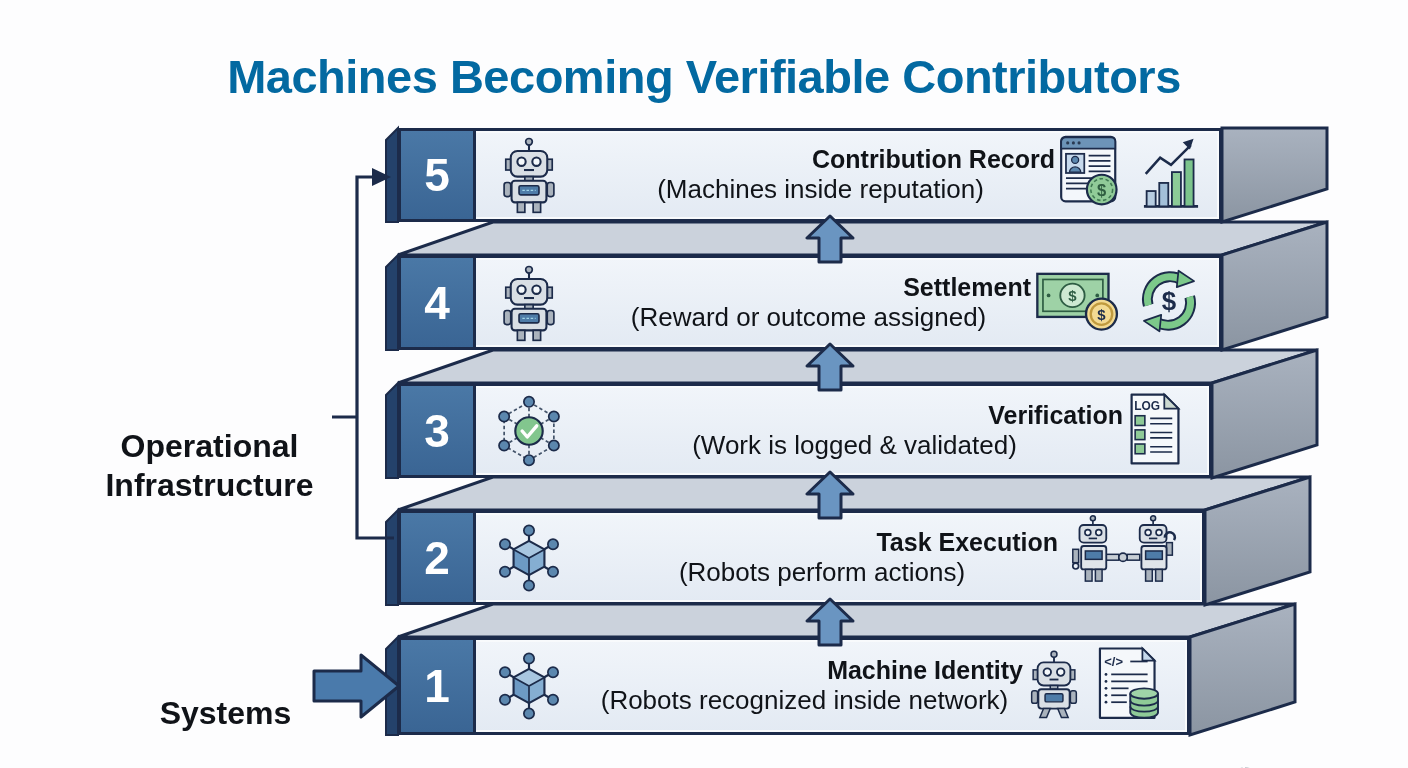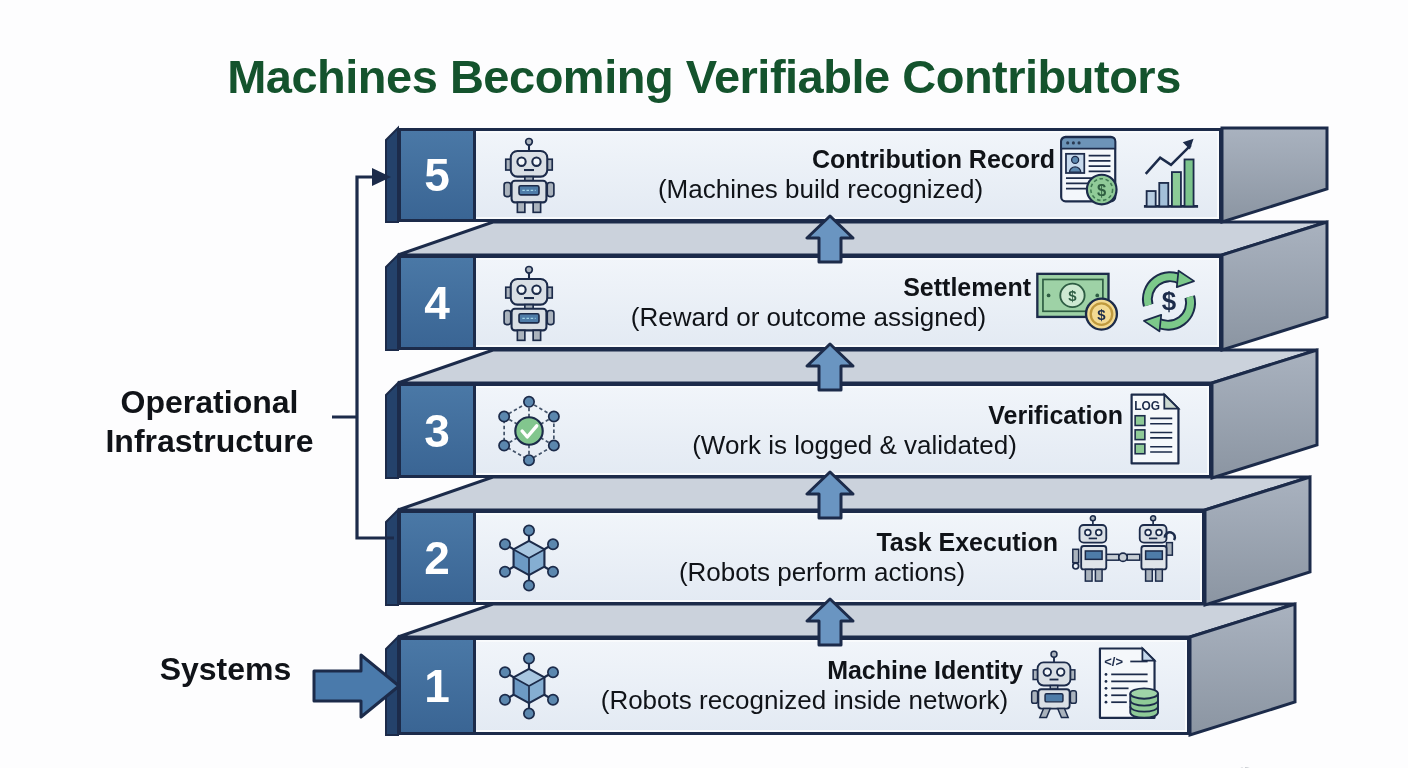--- a/index.html
+++ b/index.html
@@ -3,21 +3,21 @@
 <meta charset="utf-8">
 <style>
   html,body{margin:0;padding:0;}
   body{
     width:1408px;height:768px;overflow:hidden;position:relative;
     background:#fdfdfe;font-family:"Liberation Sans",sans-serif;color:#101318;
   }
   .canvas{position:absolute;inset:0;}
   .page-title{
     position:absolute;top:18px;left:0;width:100%;text-align:center;
-    font-size:47px;font-weight:bold;letter-spacing:-.5px;color:#14532d;z-index:6;
+    font-size:47px;font-weight:bold;letter-spacing:-.5px;color:#0369a1;z-index:6;
   }
   
   .slab{
     position:absolute;left:398px;display:flex;align-items:center;
     background:linear-gradient(180deg,#f1f5fa,#e3eaf3);
     border:3px solid #1c2b4a;box-sizing:border-box;
     box-shadow:inset 0 0 0 2px #f8fafc;z-index:1;
   }
   .s5{top:128px;height:94px;width:824px}
   .s4{top:255px;height:95px;width:824px}
@@ -28,21 +28,21 @@
     flex:none;width:72px;align-self:stretch;display:flex;align-items:center;justify-content:center;
     background:linear-gradient(180deg,#4a78a6,#3a6594);
     border-right:3px solid #1c2b4a;color:#fff;font-size:46px;font-weight:bold;
   }
   .licon{flex:none;width:106px;display:flex;align-items:center;justify-content:center;}
   .ltext{flex:1;text-align:center;padding:0 4px;}
   .ltitle{font-size:25px;font-weight:bold;line-height:1.12;text-align:right;}
   .lsub{font-size:26px;line-height:1.12;margin-top:2px;}
   .ricons{flex:none;display:flex;align-items:center;gap:14px;margin-right:18px;}
   
-  .side-label{position:absolute;text-align:center;font-weight:bold;font-size:32px;line-height:1.22;z-index:6;}
+  .side-label{position:absolute;text-align:center;font-weight:bold;font-size:32px;line-height:1.22;z-index:6;margin-top:44px;}
   .op-label{left:62px;top:383px;width:295px;}
   .im-label{left:78px;top:650px;width:295px;}
   
   .watermark{position:absolute;left:1232px;top:765px;display:flex;align-items:center;gap:7px;z-index:6;}
   .watermark span{font-size:20px;color:#a9afb7;}
   .overlay{position:absolute;inset:0;z-index:5;pointer-events:none;}
   svg text{font-family:"Liberation Sans",sans-serif;}
 </style>
 </head>
 <body>
@@ -68,21 +68,21 @@
         <rect x="58" y="56" width="8" height="17" rx="3" fill="#aab3bd" stroke="#1c2b4a" stroke-width="2"></rect>
         <rect x="15" y="54" width="42" height="26" rx="4" fill="#d9dfe5" stroke="#1c2b4a" stroke-width="2.5"></rect>
         <rect x="24" y="60" width="24" height="11" rx="2" fill="#4e7ca8" stroke="#1c2b4a" stroke-width="2"></rect>
         <line x1="28" y1="65.5" x2="44" y2="65.5" stroke="#9fd4e8" stroke-width="1.5" stroke-dasharray="3 2"></line>
         <rect x="22" y="80" width="9" height="12" fill="#aab3bd" stroke="#1c2b4a" stroke-width="2"></rect>
         <rect x="41" y="80" width="9" height="12" fill="#aab3bd" stroke="#1c2b4a" stroke-width="2"></rect>
       </svg>
     </div>
     <div class="ltext">
       <div class="ltitle">Contribution Record</div>
-      <div class="lsub">(Machines build recognized)</div>
+      <div class="lsub">(Machines inside reputation)</div>
     </div>
     <div class="ricons">
       <span>
         <svg width="68" height="78" viewBox="0 0 78 88">
           <rect x="2.5" y="2.5" width="62" height="74" rx="5" fill="#f3f7fb" stroke="#1c2b4a" stroke-width="2.5"></rect>
           <path d="M2.5 16 V8 a5 5 0 0 1 5-5 h52 a5 5 0 0 1 5 5 v8 Z" fill="#6d94b8" stroke="#1c2b4a" stroke-width="2"></path>
           <circle cx="10" cy="9.5" r="1.8" fill="#2a3a52"></circle>
             <circle cx="16.5" cy="9.5" r="1.8" fill="#2a3a52"></circle>
             <circle cx="23" cy="9.5" r="1.8" fill="#2a3a52"></circle>
           <rect x="8" y="22" width="21" height="22" fill="#c6d9ec" stroke="#1c2b4a" stroke-width="2"></rect>

